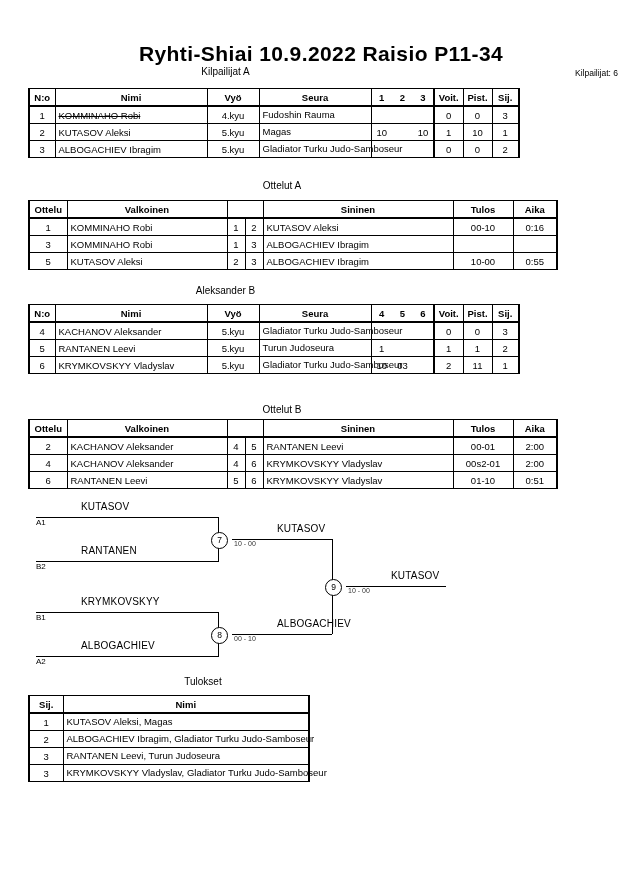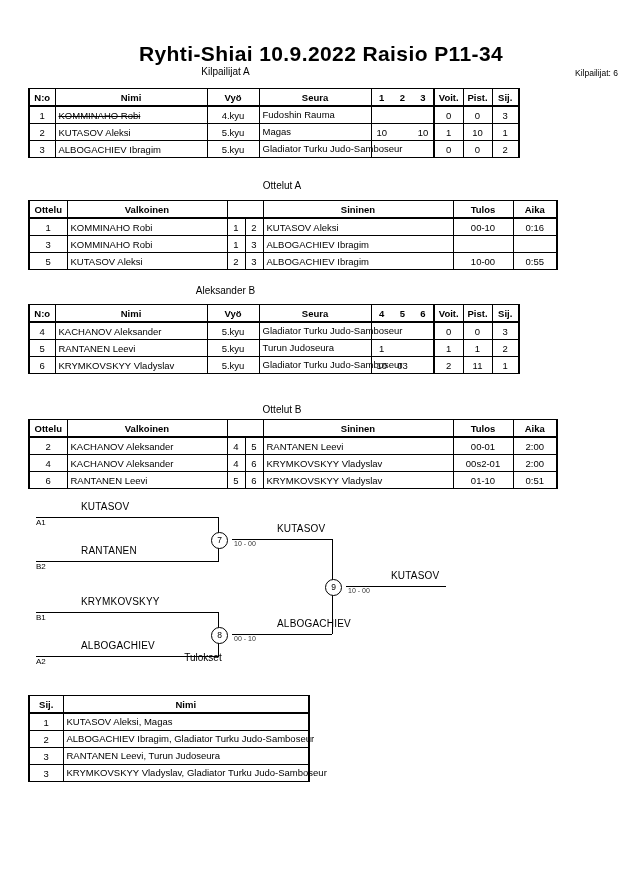--- a/index.html
+++ b/index.html
@@ -425,21 +425,21 @@
   <div class="bk-score" style="left:234px; top:140px;">00 - 10</div>
 
   <div class="bk-line bk-v" style="left:332px; top:44px; height:95px;"></div>
 
   <div class="bk-node" style="left:325px; top:84px;">9</div>
   <div class="bk-name" style="left:346px; top:75px;">KUTASOV</div>
   <div class="bk-line bk-h" style="left:346px; top:91px; width:100px;"></div>
   <div class="bk-score" style="left:348px; top:92px;">10 - 00</div>
 </div>
 
-<div class="caption" style="left:28px; top:652px; width:350px;">Tulokset</div>
+<div class="caption" style="left:28px; top:676px; width:350px;">Tulokset</div>
 
 <table class="tbl" id="results-table" style="left:28px; top:695px; width:280px;">
   <colgroup>
     <col style="width:34px">
       <col style="width:246px">
   </colgroup>
   <thead>
     <tr>
       <th class="outer-l">Sij.</th>
       <th class="outer-r">Nimi</th>

